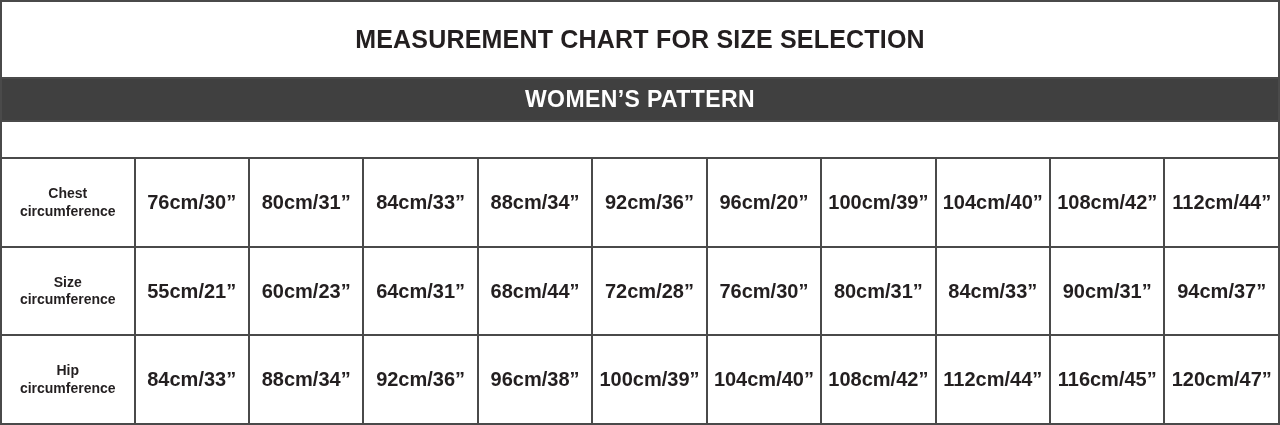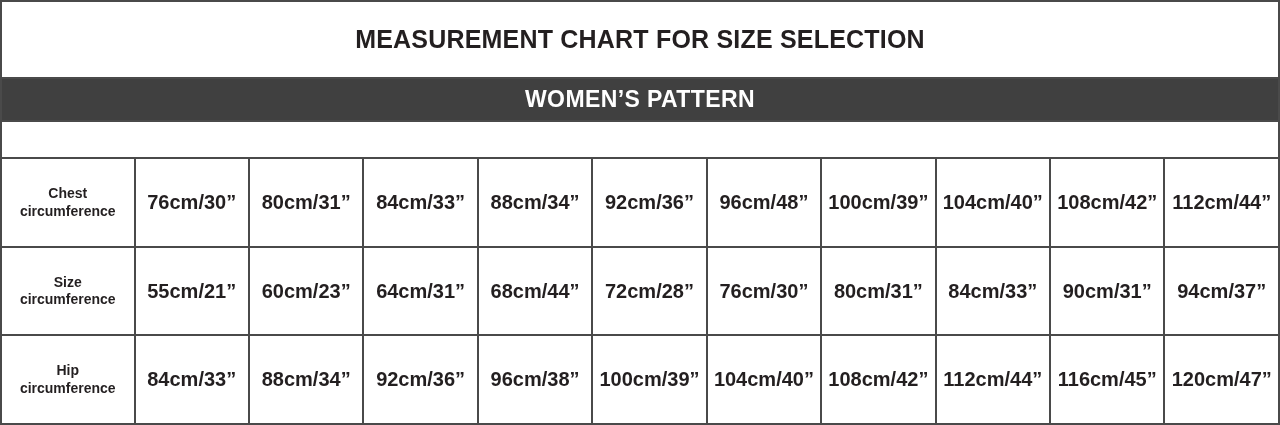--- a/index.html
+++ b/index.html
@@ -120,21 +120,21 @@
       <tr class="data-row">
         <td class="row-head">
           <span>Chest</span><br>
           <span>circumference</span>
         </td>
         <td class="data-cell">76cm/30”</td>
         <td class="data-cell">80cm/31”</td>
         <td class="data-cell">84cm/33”</td>
         <td class="data-cell">88cm/34”</td>
         <td class="data-cell">92cm/36”</td>
-        <td class="data-cell">96cm/48”</td>
+        <td class="data-cell">96cm/20”</td>
         <td class="data-cell">100cm/39”</td>
         <td class="data-cell">104cm/40”</td>
         <td class="data-cell">108cm/42”</td>
         <td class="data-cell">112cm/44”</td>
       </tr>
       <tr class="data-row">
         <td class="row-head">
           <span>Size</span><br>
           <span>circumference</span>
         </td>

